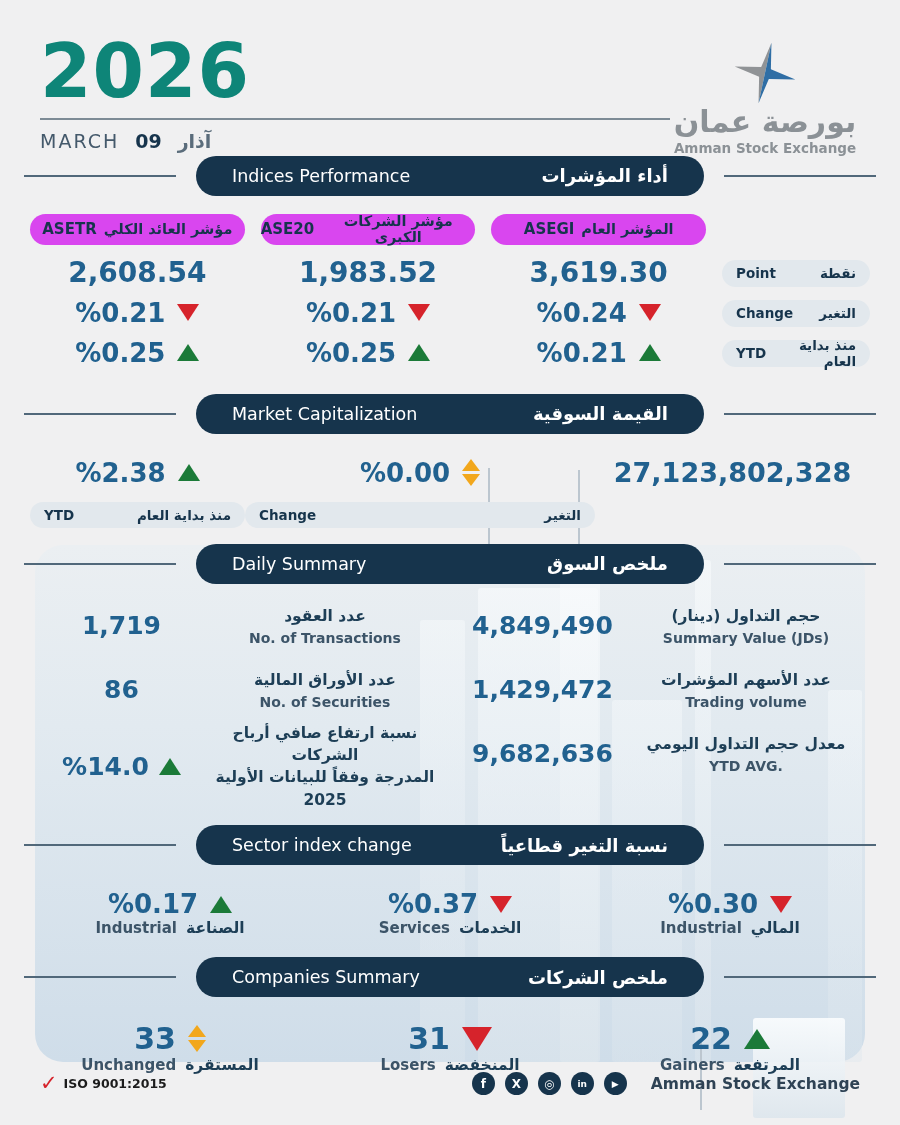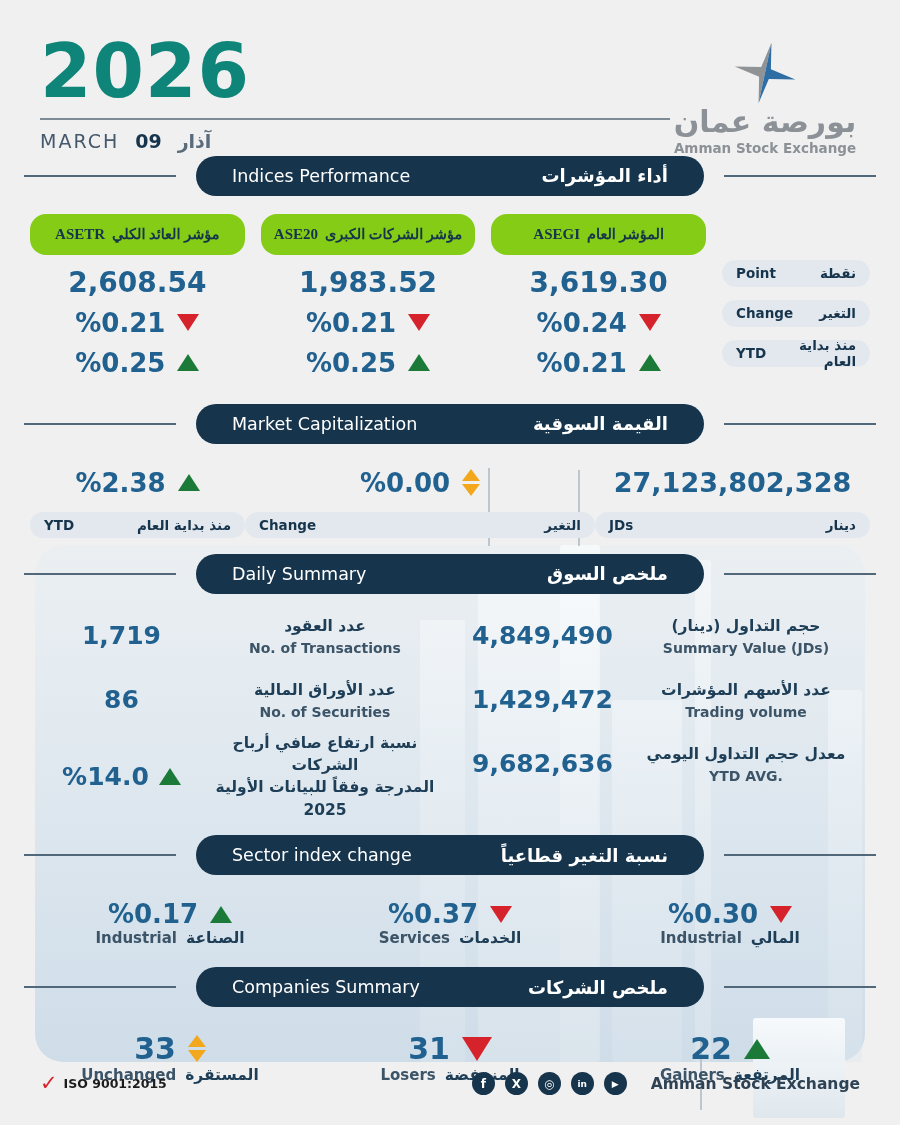--- a/index.html
+++ b/index.html
@@ -37,22 +37,22 @@
     width:508px;height:40px;border-radius:21px;background:#16344c;color:#fff;
     display:flex;align-items:center;justify-content:space-between;padding:0 36px;box-sizing:border-box;
   }
   .pillhead .en{font-size:17.5px;}
   .pillhead .ar{font-size:18px;font-weight:bold;}
   .ar{direction:rtl;unicode-bidi:isolate;}
   
   .idx-row{display:flex;gap:16px;padding:0 30px;margin-top:18px;}
   .idx-col{flex:1;text-align:center;}
   .codepill{
-    height:41px;border-radius:16px;background:#84cc16;
-    display:flex;align-items:center;justify-content:center;gap:7px;font-family:Liberation Serif, serif;
+    height:31px;border-radius:16px;background:#d946ef;
+    display:flex;align-items:center;justify-content:center;gap:7px;
   }
   .codepill .code{font-weight:bold;font-size:15px;color:#16344c;}
   .codepill .ar{font-size:14.5px;font-weight:bold;color:#16344c;}
   .vrow{display:flex;align-items:center;justify-content:center;gap:12px;}
   .point{font-size:28px;font-weight:bold;color:#21618f;margin-top:10px;height:36px;line-height:36px;}
   .pct{font-size:26px;font-weight:bold;color:#21618f;}
   .chg{margin-top:5px;height:34px;}
   .ytd{margin-top:6px;height:34px;}
   .tri{width:0;height:0;display:inline-block;}
   .tri-down{border-left:11px solid transparent;border-right:11px solid transparent;border-top:17px solid #d6232b;}
@@ -250,24 +250,20 @@
             <i class="dd"></i>
           </span>
       </div>
       <div class="rowpill mc-pill" style="min-width:150px">
         <span class="en">Change</span>
         <span class="ar">التغير</span>
       </div>
     </div>
     <div class="mc-block mc-val">
       <div class="bignum">27,123,802,328</div>
-      <div class="rowpill mc-pill">
-        <span class="en">JDs</span>
-        <span class="ar">دينار</span>
-      </div>
     </div>
   </div>
 
   <div class="sect ds-sect">
     <div class="flank"></div>
     <div class="pillhead">
       <span class="en">Daily Summary</span>
       <span class="ar">ملخص السوق</span>
     </div>
     <div class="flank"></div>

